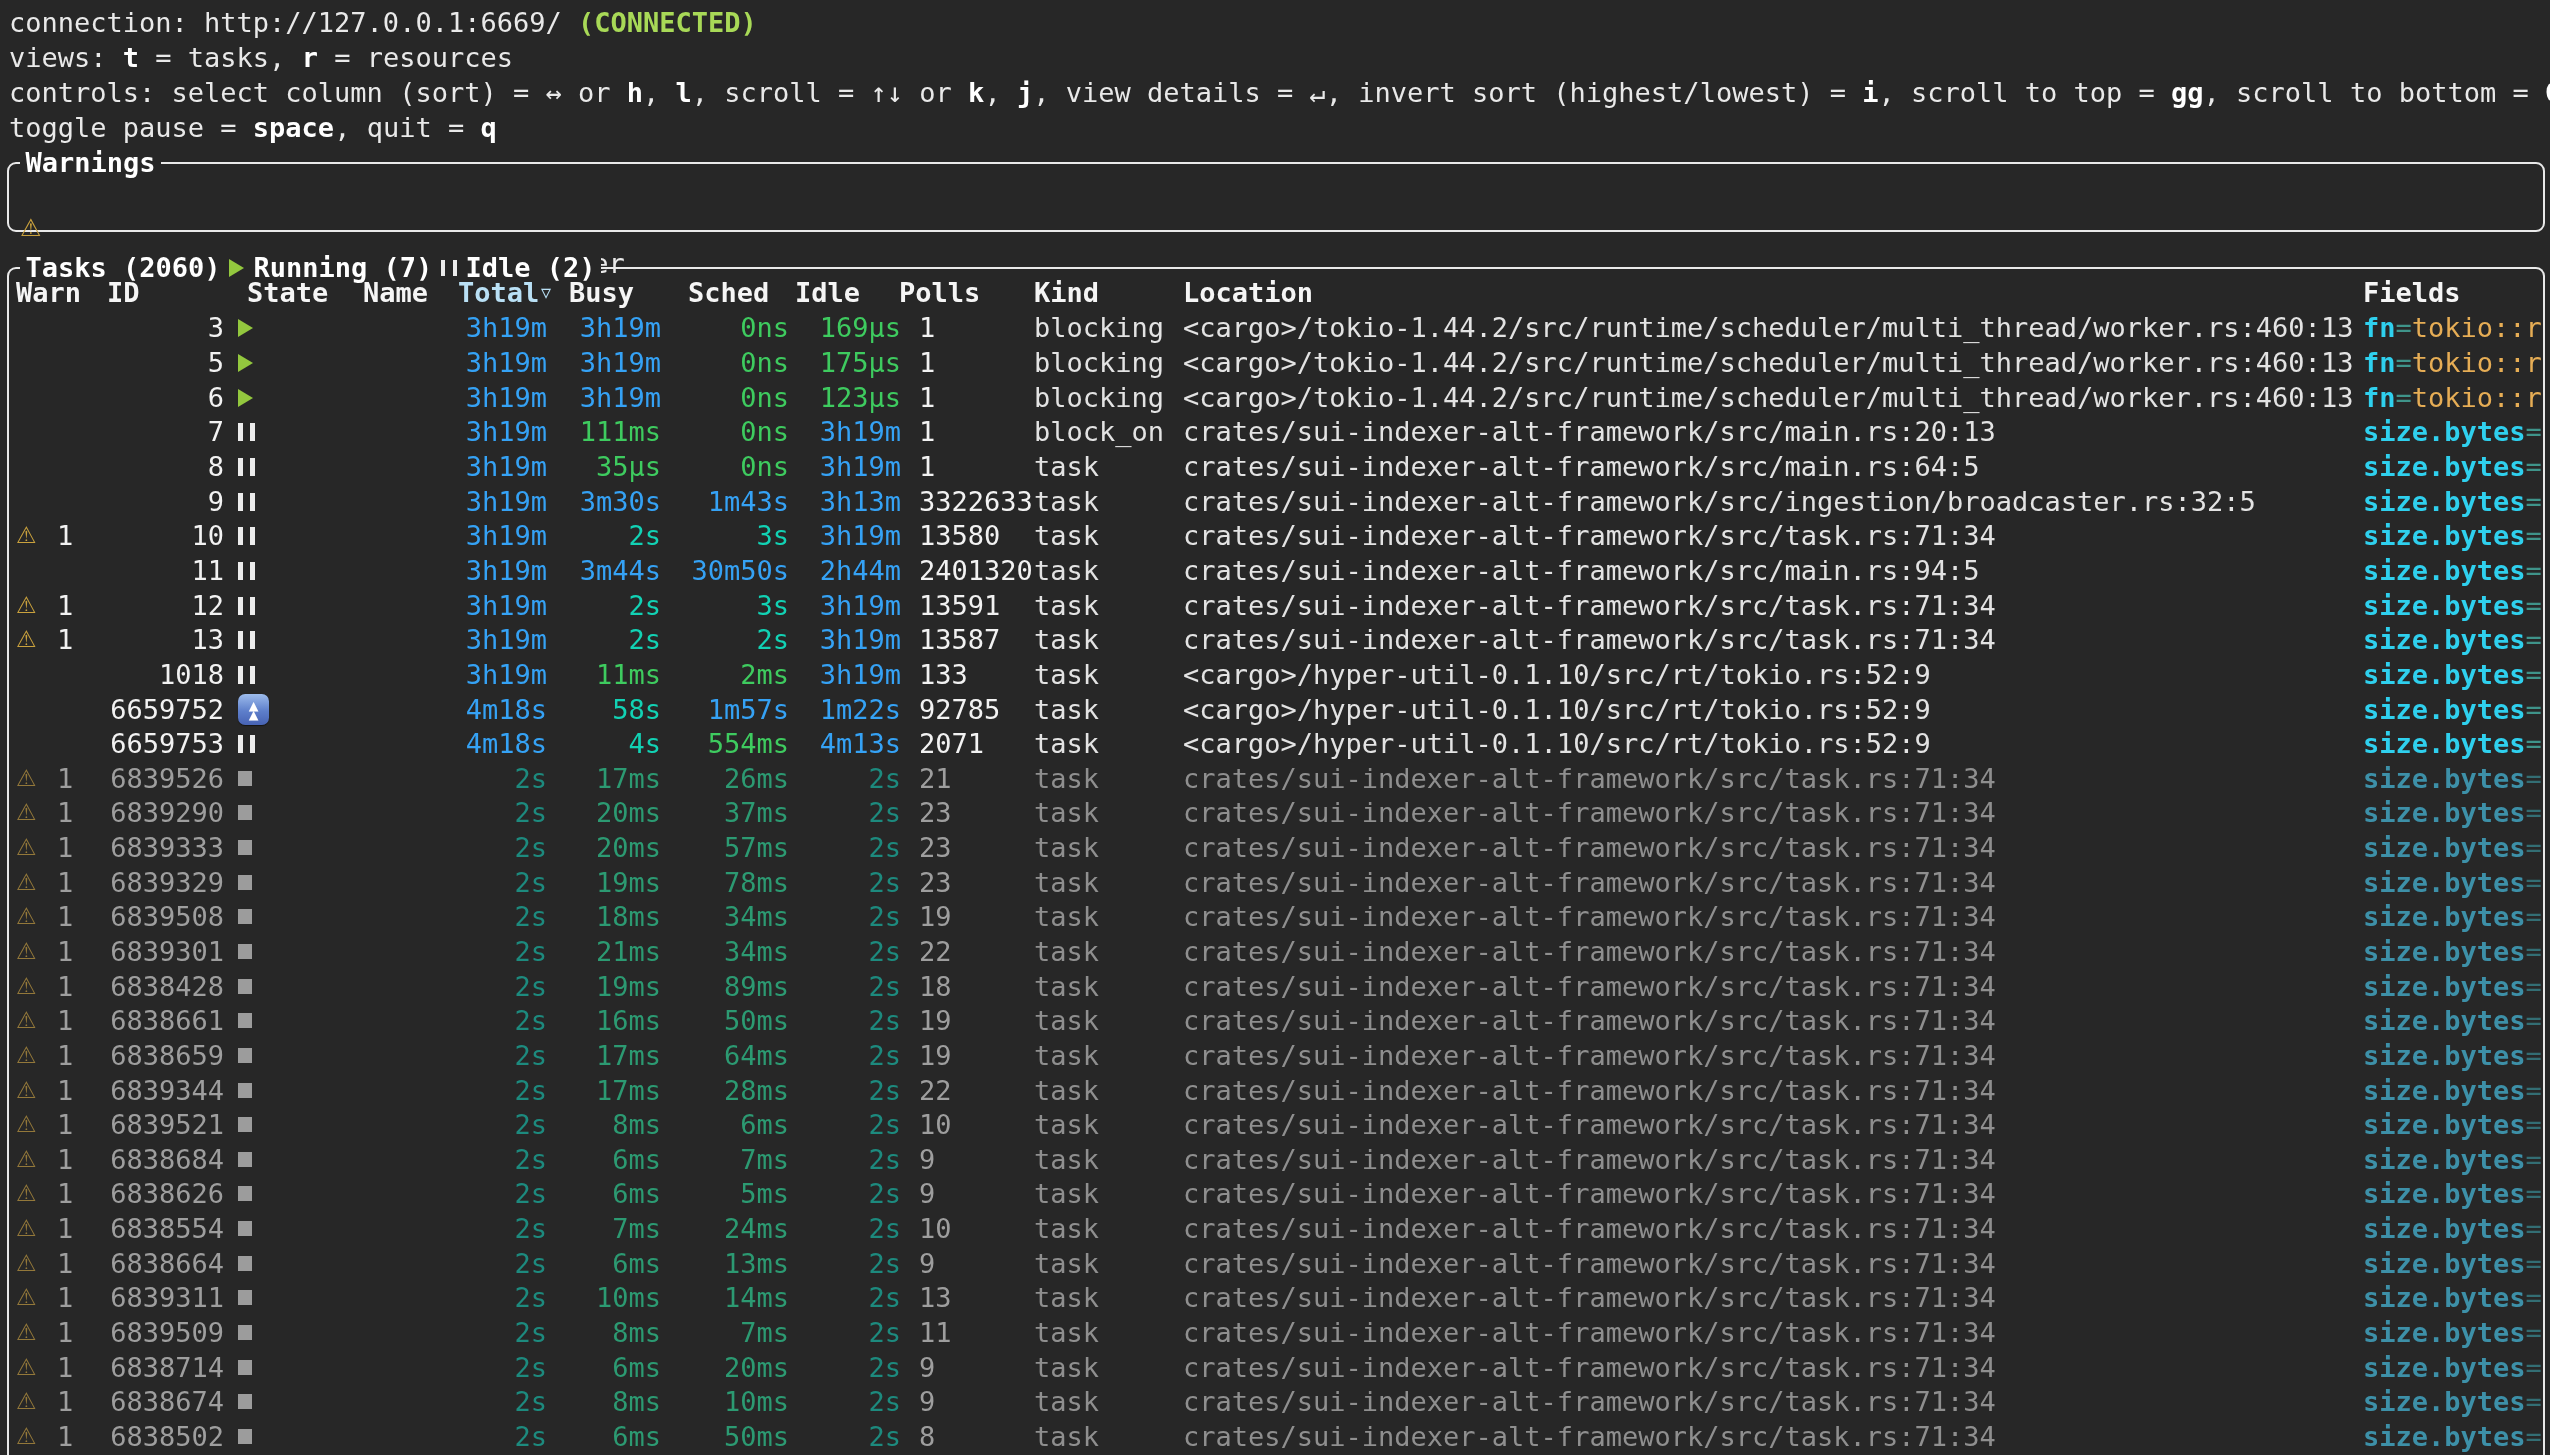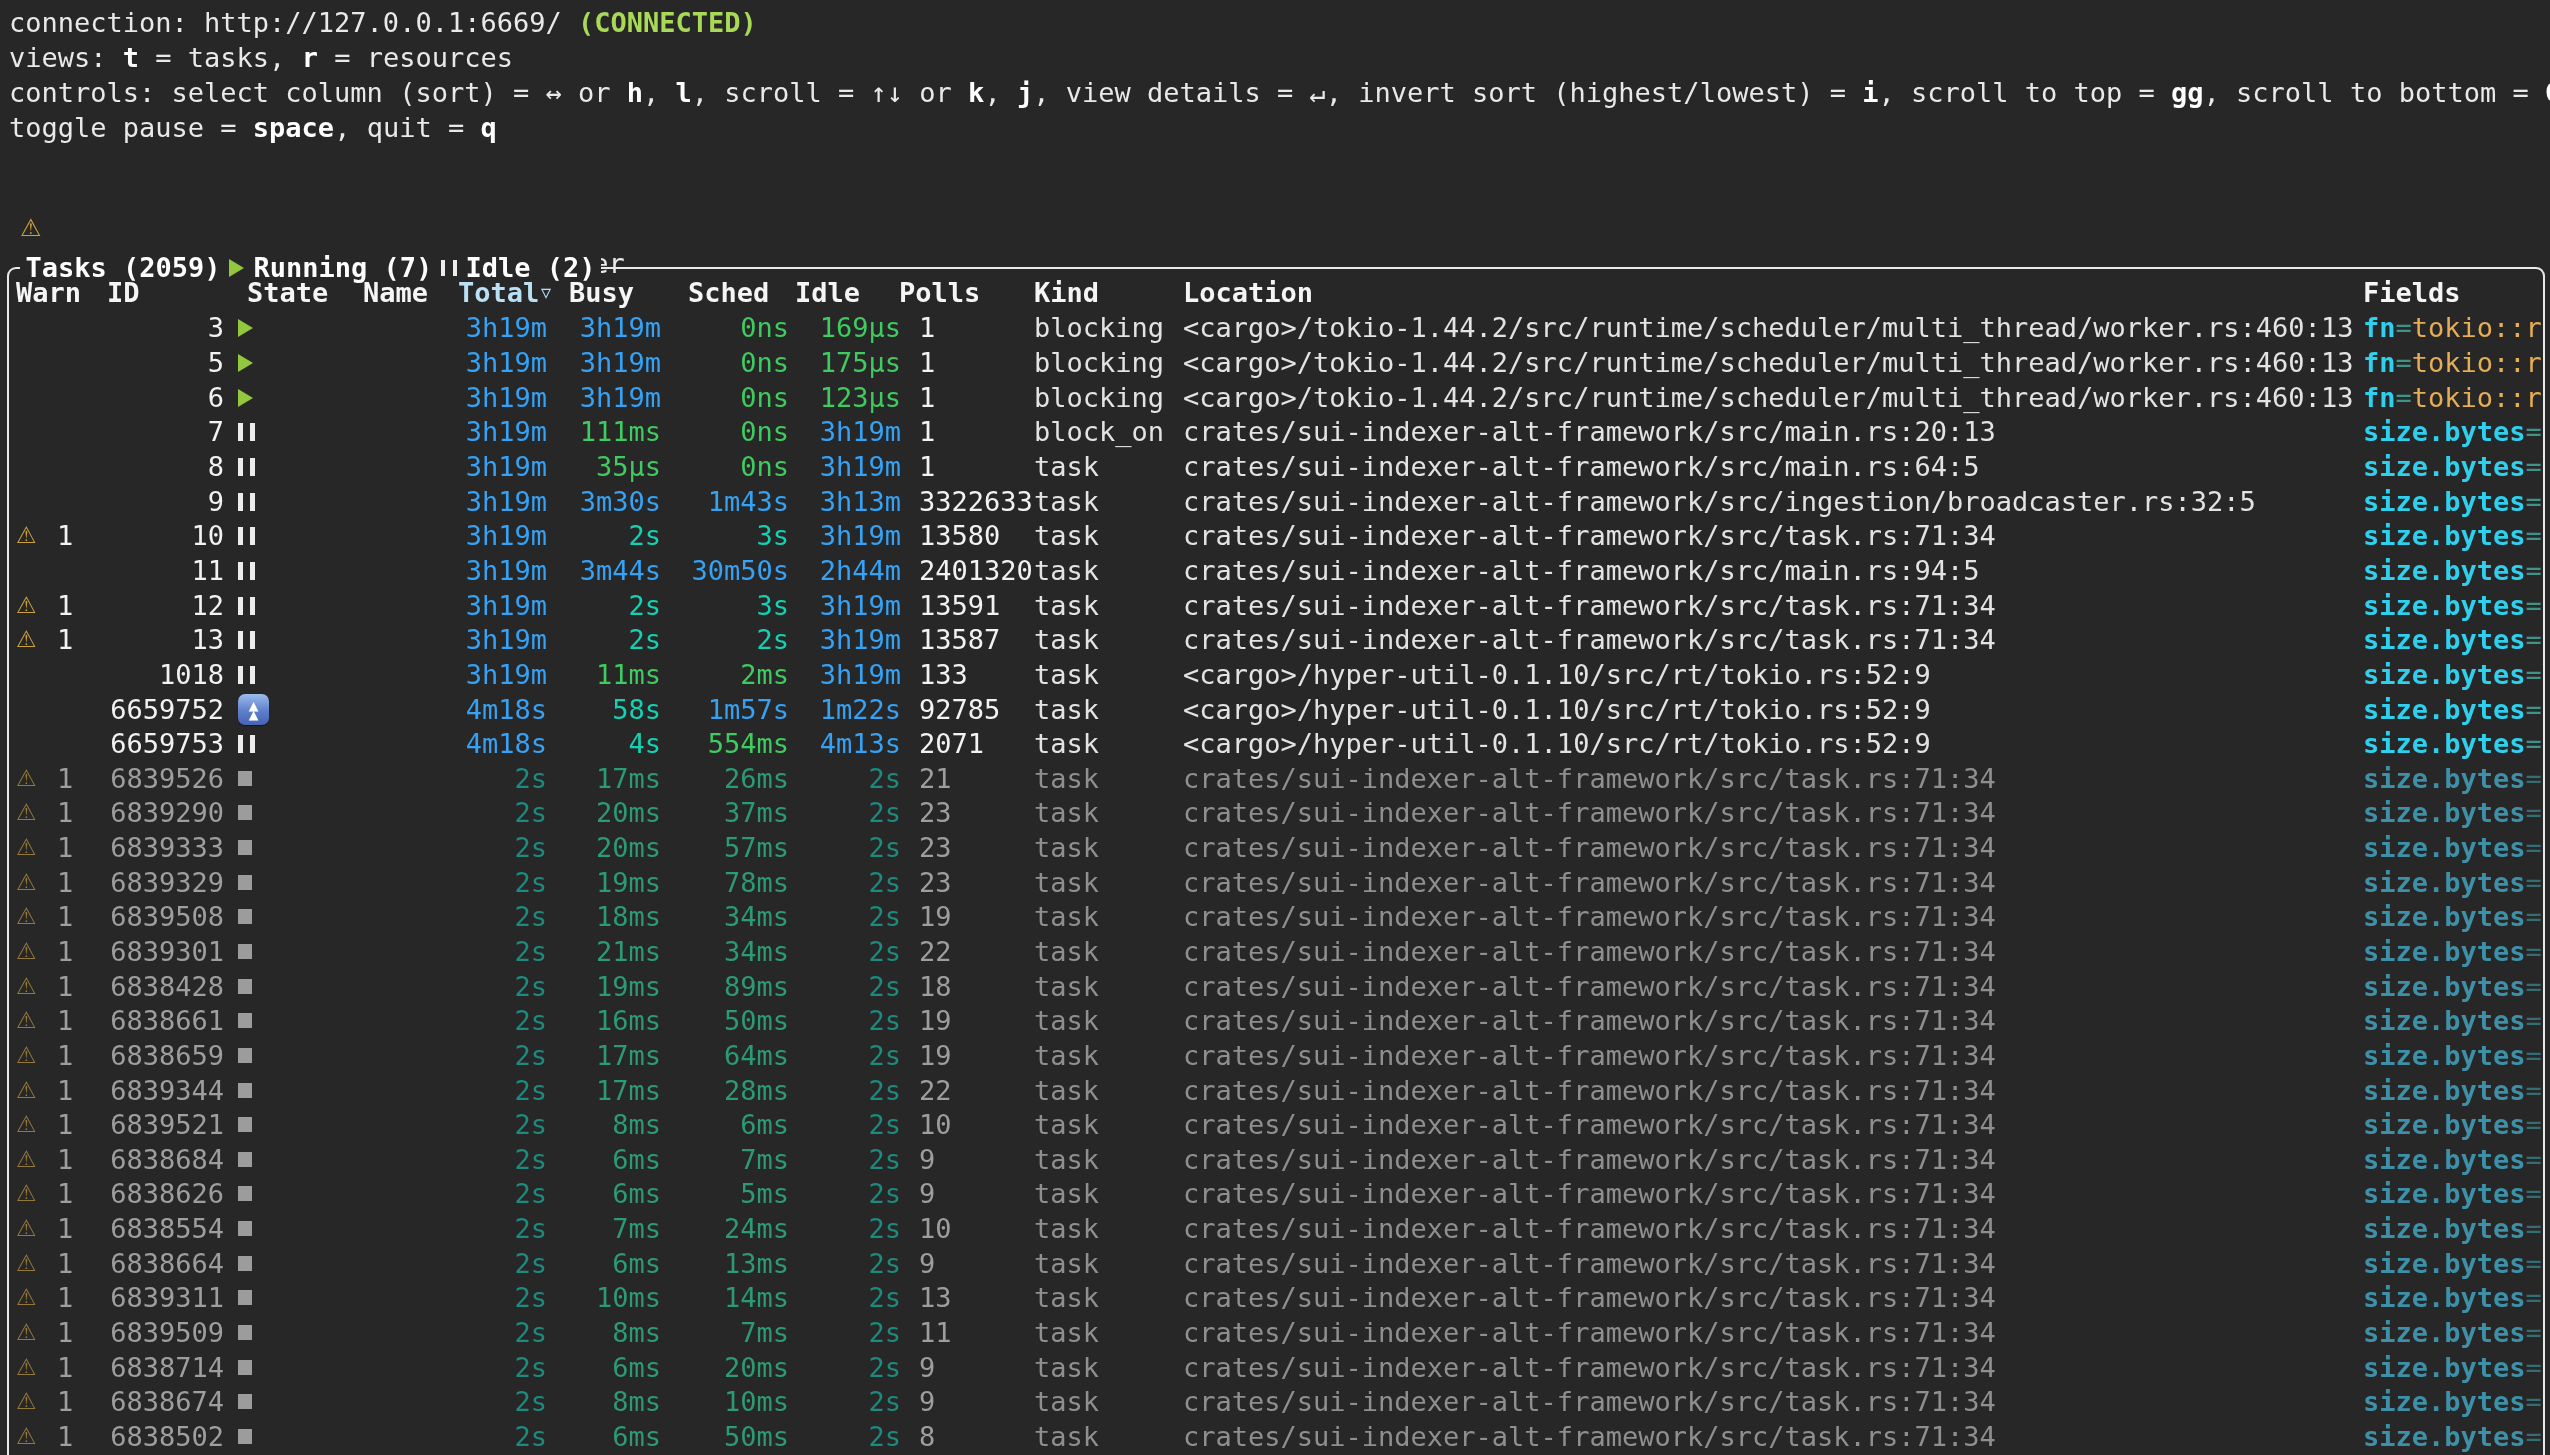--- a/index.html
+++ b/index.html
@@ -74,28 +74,33 @@
   .row.dim .warncell-ic{color:var(--dimgold);}
   .row.dim .warncell-n{color:var(--dimid);}
 </style>
 </head>
 <body>
 
 <div class="term">
 
   <div class="toplines" id="toplines"><div class="tline"><span>connection: http://127.0.0.1:6669/ </span><span class="okg">(CONNECTED)</span></div><div class="tline"><span>views: </span><span class="b">t</span><span> = tasks, </span><span class="b">r</span><span> = resources</span></div><div class="tline"><span>controls: select column (sort) = ↔ or </span><span class="b">h</span><span>, </span><span class="b">l</span><span>, scroll = ↑↓ or </span><span class="b">k</span><span>, </span><span class="b">j</span><span>, view details = ↵, invert sort (highest/lowest) = </span><span class="b">i</span><span>, scroll to top = </span><span class="b">gg</span><span>, scroll to bottom = </span><span class="b">G</span></div><div class="tline"><span>toggle pause = </span><span class="b">space</span><span>, quit = </span><span class="b">q</span></div></div>
 
+  <div class="box" style="top:162px; left:7.2px; width:2534px; height:66px;">
+    <span class="boxtitle">
+      <span>Warnings</span>
+    </span>
+  </div>
   <div class="warnrow">
     <span class="warn-ic" style="position:absolute; left:20px;">⚠</span>
     <span style="position:absolute; left:72px;">738 tasks are 1024 bytes or larger</span>
   </div>
 
   <div class="box" style="top:267px; left:7.2px; width:2534px; height:1197px; border-bottom:none; border-radius:9px 9px 0 0;">
     <span class="boxtitle">
-      <span>Tasks (2059)</span>
+      <span>Tasks (2060)</span>
       <span class="play"></span>
       <span>Running (7)</span>
       <span class="pausebars sm"></span>
       <span>Idle (2)</span>
     </span>
   </div>
 
   <div class="hdr" id="hdr"><span style="left: 16px;">Warn</span><span style="left: 107px;">ID</span><span style="left: 247px;">State</span><span style="left: 363px;">Name</span><span class="th-sorted" style="left: 458px;">Total<span class="sortind">▿</span></span><span style="left: 569px;">Busy</span><span style="left: 688px;">Sched</span><span style="left: 795px;">Idle</span><span style="left: 899px;">Polls</span><span style="left: 1034px;">Kind</span><span style="left: 1183px;">Location</span><span style="left: 2363px;">Fields</span></div>
   <div class="rows" id="rows"><div class="row" style="top: 310px;"><span class="c cell-id ral" style="right: 2321px;">3</span><span class="st"><span class="play"></span></span><span class="c d-blue ral" style="right: 1998px;">3h19m</span><span class="c d-blue ral" style="right: 1884px;">3h19m</span><span class="c d-green ral" style="right: 1756px;">0ns</span><span class="c d-green ral" style="right: 1644px;">169µs</span><span class="c cell-polls" style="left: 919px;">1</span><span class="c cell-kind" style="left: 1034px;">blocking</span><span class="c cell-loc" style="left: 1183px;">&lt;cargo&gt;/tokio-1.44.2/src/runtime/scheduler/multi_thread/worker.rs:460:13</span><span class="c" style="left: 2363px;"><span class="fname">fn</span><span class="feq">=</span><span class="fval">tokio::r</span></span></div><div class="row" style="top: 345px;"><span class="c cell-id ral" style="right: 2321px;">5</span><span class="st"><span class="play"></span></span><span class="c d-blue ral" style="right: 1998px;">3h19m</span><span class="c d-blue ral" style="right: 1884px;">3h19m</span><span class="c d-green ral" style="right: 1756px;">0ns</span><span class="c d-green ral" style="right: 1644px;">175µs</span><span class="c cell-polls" style="left: 919px;">1</span><span class="c cell-kind" style="left: 1034px;">blocking</span><span class="c cell-loc" style="left: 1183px;">&lt;cargo&gt;/tokio-1.44.2/src/runtime/scheduler/multi_thread/worker.rs:460:13</span><span class="c" style="left: 2363px;"><span class="fname">fn</span><span class="feq">=</span><span class="fval">tokio::r</span></span></div><div class="row" style="top: 380px;"><span class="c cell-id ral" style="right: 2321px;">6</span><span class="st"><span class="play"></span></span><span class="c d-blue ral" style="right: 1998px;">3h19m</span><span class="c d-blue ral" style="right: 1884px;">3h19m</span><span class="c d-green ral" style="right: 1756px;">0ns</span><span class="c d-green ral" style="right: 1644px;">123µs</span><span class="c cell-polls" style="left: 919px;">1</span><span class="c cell-kind" style="left: 1034px;">blocking</span><span class="c cell-loc" style="left: 1183px;">&lt;cargo&gt;/tokio-1.44.2/src/runtime/scheduler/multi_thread/worker.rs:460:13</span><span class="c" style="left: 2363px;"><span class="fname">fn</span><span class="feq">=</span><span class="fval">tokio::r</span></span></div><div class="row" style="top: 414px;"><span class="c cell-id ral" style="right: 2321px;">7</span><span class="st"><span class="pausebars"></span></span><span class="c d-blue ral" style="right: 1998px;">3h19m</span><span class="c d-green ral" style="right: 1884px;">111ms</span><span class="c d-green ral" style="right: 1756px;">0ns</span><span class="c d-blue ral" style="right: 1644px;">3h19m</span><span class="c cell-polls" style="left: 919px;">1</span><span class="c cell-kind" style="left: 1034px;">block_on</span><span class="c cell-loc" style="left: 1183px;">crates/sui-indexer-alt-framework/src/main.rs:20:13</span><span class="c" style="left: 2363px;"><span class="fname">size.bytes</span><span class="feq">=</span></span></div><div class="row" style="top: 449px;"><span class="c cell-id ral" style="right: 2321px;">8</span><span class="st"><span class="pausebars"></span></span><span class="c d-blue ral" style="right: 1998px;">3h19m</span><span class="c d-green ral" style="right: 1884px;">35µs</span><span class="c d-green ral" style="right: 1756px;">0ns</span><span class="c d-blue ral" style="right: 1644px;">3h19m</span><span class="c cell-polls" style="left: 919px;">1</span><span class="c cell-kind" style="left: 1034px;">task</span><span class="c cell-loc" style="left: 1183px;">crates/sui-indexer-alt-framework/src/main.rs:64:5</span><span class="c" style="left: 2363px;"><span class="fname">size.bytes</span><span class="feq">=</span></span></div><div class="row" style="top: 484px;"><span class="c cell-id ral" style="right: 2321px;">9</span><span class="st"><span class="pausebars"></span></span><span class="c d-blue ral" style="right: 1998px;">3h19m</span><span class="c d-blue ral" style="right: 1884px;">3m30s</span><span class="c d-blue ral" style="right: 1756px;">1m43s</span><span class="c d-blue ral" style="right: 1644px;">3h13m</span><span class="c cell-polls" style="left: 919px;">3322633</span><span class="c cell-kind" style="left: 1034px;">task</span><span class="c cell-loc" style="left: 1183px;">crates/sui-indexer-alt-framework/src/ingestion/broadcaster.rs:32:5</span><span class="c" style="left: 2363px;"><span class="fname">size.bytes</span><span class="feq">=</span></span></div><div class="row" style="top: 518px;"><span class="warncell-ic">⚠</span><span class="warncell-n">1</span><span class="c cell-id ral" style="right: 2321px;">10</span><span class="st"><span class="pausebars"></span></span><span class="c d-blue ral" style="right: 1998px;">3h19m</span><span class="c d-teal ral" style="right: 1884px;">2s</span><span class="c d-teal ral" style="right: 1756px;">3s</span><span class="c d-blue ral" style="right: 1644px;">3h19m</span><span class="c cell-polls" style="left: 919px;">13580</span><span class="c cell-kind" style="left: 1034px;">task</span><span class="c cell-loc" style="left: 1183px;">crates/sui-indexer-alt-framework/src/task.rs:71:34</span><span class="c" style="left: 2363px;"><span class="fname">size.bytes</span><span class="feq">=</span></span></div><div class="row" style="top: 553px;"><span class="c cell-id ral" style="right: 2321px;">11</span><span class="st"><span class="pausebars"></span></span><span class="c d-blue ral" style="right: 1998px;">3h19m</span><span class="c d-blue ral" style="right: 1884px;">3m44s</span><span class="c d-blue ral" style="right: 1756px;">30m50s</span><span class="c d-blue ral" style="right: 1644px;">2h44m</span><span class="c cell-polls" style="left: 919px;">2401320</span><span class="c cell-kind" style="left: 1034px;">task</span><span class="c cell-loc" style="left: 1183px;">crates/sui-indexer-alt-framework/src/main.rs:94:5</span><span class="c" style="left: 2363px;"><span class="fname">size.bytes</span><span class="feq">=</span></span></div><div class="row" style="top: 588px;"><span class="warncell-ic">⚠</span><span class="warncell-n">1</span><span class="c cell-id ral" style="right: 2321px;">12</span><span class="st"><span class="pausebars"></span></span><span class="c d-blue ral" style="right: 1998px;">3h19m</span><span class="c d-teal ral" style="right: 1884px;">2s</span><span class="c d-teal ral" style="right: 1756px;">3s</span><span class="c d-blue ral" style="right: 1644px;">3h19m</span><span class="c cell-polls" style="left: 919px;">13591</span><span class="c cell-kind" style="left: 1034px;">task</span><span class="c cell-loc" style="left: 1183px;">crates/sui-indexer-alt-framework/src/task.rs:71:34</span><span class="c" style="left: 2363px;"><span class="fname">size.bytes</span><span class="feq">=</span></span></div><div class="row" style="top: 622px;"><span class="warncell-ic">⚠</span><span class="warncell-n">1</span><span class="c cell-id ral" style="right: 2321px;">13</span><span class="st"><span class="pausebars"></span></span><span class="c d-blue ral" style="right: 1998px;">3h19m</span><span class="c d-teal ral" style="right: 1884px;">2s</span><span class="c d-teal ral" style="right: 1756px;">2s</span><span class="c d-blue ral" style="right: 1644px;">3h19m</span><span class="c cell-polls" style="left: 919px;">13587</span><span class="c cell-kind" style="left: 1034px;">task</span><span class="c cell-loc" style="left: 1183px;">crates/sui-indexer-alt-framework/src/task.rs:71:34</span><span class="c" style="left: 2363px;"><span class="fname">size.bytes</span><span class="feq">=</span></span></div><div class="row" style="top: 657px;"><span class="c cell-id ral" style="right: 2321px;">1018</span><span class="st"><span class="pausebars"></span></span><span class="c d-blue ral" style="right: 1998px;">3h19m</span><span class="c d-green ral" style="right: 1884px;">11ms</span><span class="c d-green ral" style="right: 1756px;">2ms</span><span class="c d-blue ral" style="right: 1644px;">3h19m</span><span class="c cell-polls" style="left: 919px;">133</span><span class="c cell-kind" style="left: 1034px;">task</span><span class="c cell-loc" style="left: 1183px;">&lt;cargo&gt;/hyper-util-0.1.10/src/rt/tokio.rs:52:9</span><span class="c" style="left: 2363px;"><span class="fname">size.bytes</span><span class="feq">=</span></span></div><div class="row" style="top: 692px;"><span class="c cell-id ral" style="right: 2321px;">6659752</span><span class="st"><span class="schedic"><i>▲</i><i>▲</i></span></span><span class="c d-blue ral" style="right: 1998px;">4m18s</span><span class="c d-teal ral" style="right: 1884px;">58s</span><span class="c d-blue ral" style="right: 1756px;">1m57s</span><span class="c d-blue ral" style="right: 1644px;">1m22s</span><span class="c cell-polls" style="left: 919px;">92785</span><span class="c cell-kind" style="left: 1034px;">task</span><span class="c cell-loc" style="left: 1183px;">&lt;cargo&gt;/hyper-util-0.1.10/src/rt/tokio.rs:52:9</span><span class="c" style="left: 2363px;"><span class="fname">size.bytes</span><span class="feq">=</span></span></div><div class="row" style="top: 726px;"><span class="c cell-id ral" style="right: 2321px;">6659753</span><span class="st"><span class="pausebars"></span></span><span class="c d-blue ral" style="right: 1998px;">4m18s</span><span class="c d-teal ral" style="right: 1884px;">4s</span><span class="c d-green ral" style="right: 1756px;">554ms</span><span class="c d-blue ral" style="right: 1644px;">4m13s</span><span class="c cell-polls" style="left: 919px;">2071</span><span class="c cell-kind" style="left: 1034px;">task</span><span class="c cell-loc" style="left: 1183px;">&lt;cargo&gt;/hyper-util-0.1.10/src/rt/tokio.rs:52:9</span><span class="c" style="left: 2363px;"><span class="fname">size.bytes</span><span class="feq">=</span></span></div><div class="row dim" style="top: 761px;"><span class="warncell-ic">⚠</span><span class="warncell-n">1</span><span class="c cell-id ral" style="right: 2321px;">6839526</span><span class="st"><span class="stopsq"></span></span><span class="c d-teal ral" style="right: 1998px;">2s</span><span class="c d-green ral" style="right: 1884px;">17ms</span><span class="c d-green ral" style="right: 1756px;">26ms</span><span class="c d-teal ral" style="right: 1644px;">2s</span><span class="c cell-polls" style="left: 919px;">21</span><span class="c cell-kind" style="left: 1034px;">task</span><span class="c cell-loc" style="left: 1183px;">crates/sui-indexer-alt-framework/src/task.rs:71:34</span><span class="c" style="left: 2363px;"><span class="fname">size.bytes</span><span class="feq">=</span></span></div><div class="row dim" style="top: 795px;"><span class="warncell-ic">⚠</span><span class="warncell-n">1</span><span class="c cell-id ral" style="right: 2321px;">6839290</span><span class="st"><span class="stopsq"></span></span><span class="c d-teal ral" style="right: 1998px;">2s</span><span class="c d-green ral" style="right: 1884px;">20ms</span><span class="c d-green ral" style="right: 1756px;">37ms</span><span class="c d-teal ral" style="right: 1644px;">2s</span><span class="c cell-polls" style="left: 919px;">23</span><span class="c cell-kind" style="left: 1034px;">task</span><span class="c cell-loc" style="left: 1183px;">crates/sui-indexer-alt-framework/src/task.rs:71:34</span><span class="c" style="left: 2363px;"><span class="fname">size.bytes</span><span class="feq">=</span></span></div><div class="row dim" style="top: 830px;"><span class="warncell-ic">⚠</span><span class="warncell-n">1</span><span class="c cell-id ral" style="right: 2321px;">6839333</span><span class="st"><span class="stopsq"></span></span><span class="c d-teal ral" style="right: 1998px;">2s</span><span class="c d-green ral" style="right: 1884px;">20ms</span><span class="c d-green ral" style="right: 1756px;">57ms</span><span class="c d-teal ral" style="right: 1644px;">2s</span><span class="c cell-polls" style="left: 919px;">23</span><span class="c cell-kind" style="left: 1034px;">task</span><span class="c cell-loc" style="left: 1183px;">crates/sui-indexer-alt-framework/src/task.rs:71:34</span><span class="c" style="left: 2363px;"><span class="fname">size.bytes</span><span class="feq">=</span></span></div><div class="row dim" style="top: 865px;"><span class="warncell-ic">⚠</span><span class="warncell-n">1</span><span class="c cell-id ral" style="right: 2321px;">6839329</span><span class="st"><span class="stopsq"></span></span><span class="c d-teal ral" style="right: 1998px;">2s</span><span class="c d-green ral" style="right: 1884px;">19ms</span><span class="c d-green ral" style="right: 1756px;">78ms</span><span class="c d-teal ral" style="right: 1644px;">2s</span><span class="c cell-polls" style="left: 919px;">23</span><span class="c cell-kind" style="left: 1034px;">task</span><span class="c cell-loc" style="left: 1183px;">crates/sui-indexer-alt-framework/src/task.rs:71:34</span><span class="c" style="left: 2363px;"><span class="fname">size.bytes</span><span class="feq">=</span></span></div><div class="row dim" style="top: 899px;"><span class="warncell-ic">⚠</span><span class="warncell-n">1</span><span class="c cell-id ral" style="right: 2321px;">6839508</span><span class="st"><span class="stopsq"></span></span><span class="c d-teal ral" style="right: 1998px;">2s</span><span class="c d-green ral" style="right: 1884px;">18ms</span><span class="c d-green ral" style="right: 1756px;">34ms</span><span class="c d-teal ral" style="right: 1644px;">2s</span><span class="c cell-polls" style="left: 919px;">19</span><span class="c cell-kind" style="left: 1034px;">task</span><span class="c cell-loc" style="left: 1183px;">crates/sui-indexer-alt-framework/src/task.rs:71:34</span><span class="c" style="left: 2363px;"><span class="fname">size.bytes</span><span class="feq">=</span></span></div><div class="row dim" style="top: 934px;"><span class="warncell-ic">⚠</span><span class="warncell-n">1</span><span class="c cell-id ral" style="right: 2321px;">6839301</span><span class="st"><span class="stopsq"></span></span><span class="c d-teal ral" style="right: 1998px;">2s</span><span class="c d-green ral" style="right: 1884px;">21ms</span><span class="c d-green ral" style="right: 1756px;">34ms</span><span class="c d-teal ral" style="right: 1644px;">2s</span><span class="c cell-polls" style="left: 919px;">22</span><span class="c cell-kind" style="left: 1034px;">task</span><span class="c cell-loc" style="left: 1183px;">crates/sui-indexer-alt-framework/src/task.rs:71:34</span><span class="c" style="left: 2363px;"><span class="fname">size.bytes</span><span class="feq">=</span></span></div><div class="row dim" style="top: 969px;"><span class="warncell-ic">⚠</span><span class="warncell-n">1</span><span class="c cell-id ral" style="right: 2321px;">6838428</span><span class="st"><span class="stopsq"></span></span><span class="c d-teal ral" style="right: 1998px;">2s</span><span class="c d-green ral" style="right: 1884px;">19ms</span><span class="c d-green ral" style="right: 1756px;">89ms</span><span class="c d-teal ral" style="right: 1644px;">2s</span><span class="c cell-polls" style="left: 919px;">18</span><span class="c cell-kind" style="left: 1034px;">task</span><span class="c cell-loc" style="left: 1183px;">crates/sui-indexer-alt-framework/src/task.rs:71:34</span><span class="c" style="left: 2363px;"><span class="fname">size.bytes</span><span class="feq">=</span></span></div><div class="row dim" style="top: 1003px;"><span class="warncell-ic">⚠</span><span class="warncell-n">1</span><span class="c cell-id ral" style="right: 2321px;">6838661</span><span class="st"><span class="stopsq"></span></span><span class="c d-teal ral" style="right: 1998px;">2s</span><span class="c d-green ral" style="right: 1884px;">16ms</span><span class="c d-green ral" style="right: 1756px;">50ms</span><span class="c d-teal ral" style="right: 1644px;">2s</span><span class="c cell-polls" style="left: 919px;">19</span><span class="c cell-kind" style="left: 1034px;">task</span><span class="c cell-loc" style="left: 1183px;">crates/sui-indexer-alt-framework/src/task.rs:71:34</span><span class="c" style="left: 2363px;"><span class="fname">size.bytes</span><span class="feq">=</span></span></div><div class="row dim" style="top: 1038px;"><span class="warncell-ic">⚠</span><span class="warncell-n">1</span><span class="c cell-id ral" style="right: 2321px;">6838659</span><span class="st"><span class="stopsq"></span></span><span class="c d-teal ral" style="right: 1998px;">2s</span><span class="c d-green ral" style="right: 1884px;">17ms</span><span class="c d-green ral" style="right: 1756px;">64ms</span><span class="c d-teal ral" style="right: 1644px;">2s</span><span class="c cell-polls" style="left: 919px;">19</span><span class="c cell-kind" style="left: 1034px;">task</span><span class="c cell-loc" style="left: 1183px;">crates/sui-indexer-alt-framework/src/task.rs:71:34</span><span class="c" style="left: 2363px;"><span class="fname">size.bytes</span><span class="feq">=</span></span></div><div class="row dim" style="top: 1073px;"><span class="warncell-ic">⚠</span><span class="warncell-n">1</span><span class="c cell-id ral" style="right: 2321px;">6839344</span><span class="st"><span class="stopsq"></span></span><span class="c d-teal ral" style="right: 1998px;">2s</span><span class="c d-green ral" style="right: 1884px;">17ms</span><span class="c d-green ral" style="right: 1756px;">28ms</span><span class="c d-teal ral" style="right: 1644px;">2s</span><span class="c cell-polls" style="left: 919px;">22</span><span class="c cell-kind" style="left: 1034px;">task</span><span class="c cell-loc" style="left: 1183px;">crates/sui-indexer-alt-framework/src/task.rs:71:34</span><span class="c" style="left: 2363px;"><span class="fname">size.bytes</span><span class="feq">=</span></span></div><div class="row dim" style="top: 1107px;"><span class="warncell-ic">⚠</span><span class="warncell-n">1</span><span class="c cell-id ral" style="right: 2321px;">6839521</span><span class="st"><span class="stopsq"></span></span><span class="c d-teal ral" style="right: 1998px;">2s</span><span class="c d-green ral" style="right: 1884px;">8ms</span><span class="c d-green ral" style="right: 1756px;">6ms</span><span class="c d-teal ral" style="right: 1644px;">2s</span><span class="c cell-polls" style="left: 919px;">10</span><span class="c cell-kind" style="left: 1034px;">task</span><span class="c cell-loc" style="left: 1183px;">crates/sui-indexer-alt-framework/src/task.rs:71:34</span><span class="c" style="left: 2363px;"><span class="fname">size.bytes</span><span class="feq">=</span></span></div><div class="row dim" style="top: 1142px;"><span class="warncell-ic">⚠</span><span class="warncell-n">1</span><span class="c cell-id ral" style="right: 2321px;">6838684</span><span class="st"><span class="stopsq"></span></span><span class="c d-teal ral" style="right: 1998px;">2s</span><span class="c d-green ral" style="right: 1884px;">6ms</span><span class="c d-green ral" style="right: 1756px;">7ms</span><span class="c d-teal ral" style="right: 1644px;">2s</span><span class="c cell-polls" style="left: 919px;">9</span><span class="c cell-kind" style="left: 1034px;">task</span><span class="c cell-loc" style="left: 1183px;">crates/sui-indexer-alt-framework/src/task.rs:71:34</span><span class="c" style="left: 2363px;"><span class="fname">size.bytes</span><span class="feq">=</span></span></div><div class="row dim" style="top: 1176px;"><span class="warncell-ic">⚠</span><span class="warncell-n">1</span><span class="c cell-id ral" style="right: 2321px;">6838626</span><span class="st"><span class="stopsq"></span></span><span class="c d-teal ral" style="right: 1998px;">2s</span><span class="c d-green ral" style="right: 1884px;">6ms</span><span class="c d-green ral" style="right: 1756px;">5ms</span><span class="c d-teal ral" style="right: 1644px;">2s</span><span class="c cell-polls" style="left: 919px;">9</span><span class="c cell-kind" style="left: 1034px;">task</span><span class="c cell-loc" style="left: 1183px;">crates/sui-indexer-alt-framework/src/task.rs:71:34</span><span class="c" style="left: 2363px;"><span class="fname">size.bytes</span><span class="feq">=</span></span></div><div class="row dim" style="top: 1211px;"><span class="warncell-ic">⚠</span><span class="warncell-n">1</span><span class="c cell-id ral" style="right: 2321px;">6838554</span><span class="st"><span class="stopsq"></span></span><span class="c d-teal ral" style="right: 1998px;">2s</span><span class="c d-green ral" style="right: 1884px;">7ms</span><span class="c d-green ral" style="right: 1756px;">24ms</span><span class="c d-teal ral" style="right: 1644px;">2s</span><span class="c cell-polls" style="left: 919px;">10</span><span class="c cell-kind" style="left: 1034px;">task</span><span class="c cell-loc" style="left: 1183px;">crates/sui-indexer-alt-framework/src/task.rs:71:34</span><span class="c" style="left: 2363px;"><span class="fname">size.bytes</span><span class="feq">=</span></span></div><div class="row dim" style="top: 1246px;"><span class="warncell-ic">⚠</span><span class="warncell-n">1</span><span class="c cell-id ral" style="right: 2321px;">6838664</span><span class="st"><span class="stopsq"></span></span><span class="c d-teal ral" style="right: 1998px;">2s</span><span class="c d-green ral" style="right: 1884px;">6ms</span><span class="c d-green ral" style="right: 1756px;">13ms</span><span class="c d-teal ral" style="right: 1644px;">2s</span><span class="c cell-polls" style="left: 919px;">9</span><span class="c cell-kind" style="left: 1034px;">task</span><span class="c cell-loc" style="left: 1183px;">crates/sui-indexer-alt-framework/src/task.rs:71:34</span><span class="c" style="left: 2363px;"><span class="fname">size.bytes</span><span class="feq">=</span></span></div><div class="row dim" style="top: 1280px;"><span class="warncell-ic">⚠</span><span class="warncell-n">1</span><span class="c cell-id ral" style="right: 2321px;">6839311</span><span class="st"><span class="stopsq"></span></span><span class="c d-teal ral" style="right: 1998px;">2s</span><span class="c d-green ral" style="right: 1884px;">10ms</span><span class="c d-green ral" style="right: 1756px;">14ms</span><span class="c d-teal ral" style="right: 1644px;">2s</span><span class="c cell-polls" style="left: 919px;">13</span><span class="c cell-kind" style="left: 1034px;">task</span><span class="c cell-loc" style="left: 1183px;">crates/sui-indexer-alt-framework/src/task.rs:71:34</span><span class="c" style="left: 2363px;"><span class="fname">size.bytes</span><span class="feq">=</span></span></div><div class="row dim" style="top: 1315px;"><span class="warncell-ic">⚠</span><span class="warncell-n">1</span><span class="c cell-id ral" style="right: 2321px;">6839509</span><span class="st"><span class="stopsq"></span></span><span class="c d-teal ral" style="right: 1998px;">2s</span><span class="c d-green ral" style="right: 1884px;">8ms</span><span class="c d-green ral" style="right: 1756px;">7ms</span><span class="c d-teal ral" style="right: 1644px;">2s</span><span class="c cell-polls" style="left: 919px;">11</span><span class="c cell-kind" style="left: 1034px;">task</span><span class="c cell-loc" style="left: 1183px;">crates/sui-indexer-alt-framework/src/task.rs:71:34</span><span class="c" style="left: 2363px;"><span class="fname">size.bytes</span><span class="feq">=</span></span></div><div class="row dim" style="top: 1350px;"><span class="warncell-ic">⚠</span><span class="warncell-n">1</span><span class="c cell-id ral" style="right: 2321px;">6838714</span><span class="st"><span class="stopsq"></span></span><span class="c d-teal ral" style="right: 1998px;">2s</span><span class="c d-green ral" style="right: 1884px;">6ms</span><span class="c d-green ral" style="right: 1756px;">20ms</span><span class="c d-teal ral" style="right: 1644px;">2s</span><span class="c cell-polls" style="left: 919px;">9</span><span class="c cell-kind" style="left: 1034px;">task</span><span class="c cell-loc" style="left: 1183px;">crates/sui-indexer-alt-framework/src/task.rs:71:34</span><span class="c" style="left: 2363px;"><span class="fname">size.bytes</span><span class="feq">=</span></span></div><div class="row dim" style="top: 1384px;"><span class="warncell-ic">⚠</span><span class="warncell-n">1</span><span class="c cell-id ral" style="right: 2321px;">6838674</span><span class="st"><span class="stopsq"></span></span><span class="c d-teal ral" style="right: 1998px;">2s</span><span class="c d-green ral" style="right: 1884px;">8ms</span><span class="c d-green ral" style="right: 1756px;">10ms</span><span class="c d-teal ral" style="right: 1644px;">2s</span><span class="c cell-polls" style="left: 919px;">9</span><span class="c cell-kind" style="left: 1034px;">task</span><span class="c cell-loc" style="left: 1183px;">crates/sui-indexer-alt-framework/src/task.rs:71:34</span><span class="c" style="left: 2363px;"><span class="fname">size.bytes</span><span class="feq">=</span></span></div><div class="row dim" style="top: 1419px;"><span class="warncell-ic">⚠</span><span class="warncell-n">1</span><span class="c cell-id ral" style="right: 2321px;">6838502</span><span class="st"><span class="stopsq"></span></span><span class="c d-teal ral" style="right: 1998px;">2s</span><span class="c d-green ral" style="right: 1884px;">6ms</span><span class="c d-green ral" style="right: 1756px;">50ms</span><span class="c d-teal ral" style="right: 1644px;">2s</span><span class="c cell-polls" style="left: 919px;">8</span><span class="c cell-kind" style="left: 1034px;">task</span><span class="c cell-loc" style="left: 1183px;">crates/sui-indexer-alt-framework/src/task.rs:71:34</span><span class="c" style="left: 2363px;"><span class="fname">size.bytes</span><span class="feq">=</span></span></div></div>
 

